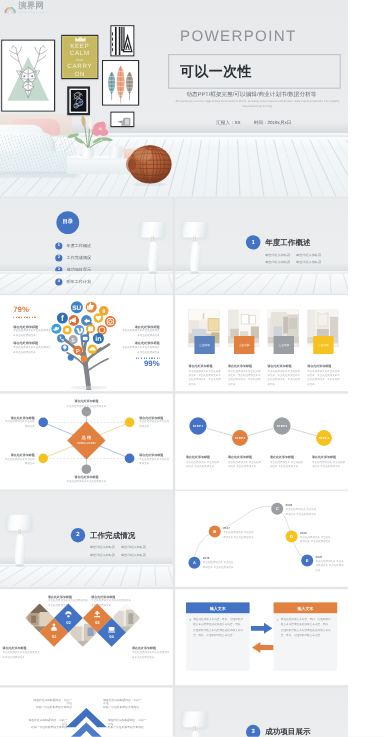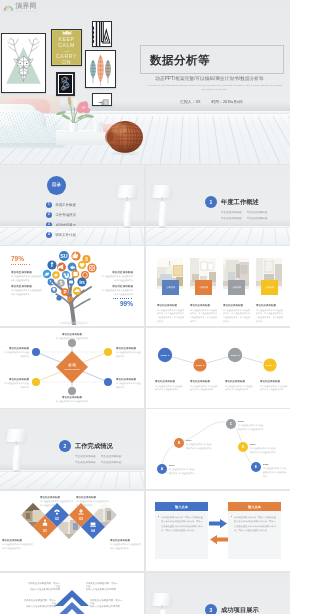--- a/index.html
+++ b/index.html
@@ -333,22 +333,23 @@
           <path d="M6 27.5 C13 30 28 30 34 27.5"></path>
       <path d="M9 3.5 C14 2 26 2 31 3.5"></path>
           <path d="M9 30.5 C14 32 26 32 31 30.5"></path>
     </g>
     <ellipse cx="6" cy="17" rx="6" ry="7.5" fill="#a85733" opacity=".65"></ellipse>
     <ellipse cx="5" cy="17" rx="3.4" ry="4.6" fill="#8e4425" opacity=".7"></ellipse>
     <ellipse cx="14" cy="9" rx="7.5" ry="5.5" fill="#dba172" opacity=".3"></ellipse>
     <ellipse cx="20" cy="33.6" rx="14" ry="1.6" fill="#b9c4c7" opacity=".25"></ellipse>
   </svg>
 
+  <div class="cv-eyebrow" style="position:absolute;left:140px;top:23px;z-index:20">POWERPOINT</div>
   <div class="cv-titlebox"></div>
-  <div class="cv-title">数据分析等</div>
+  <div class="cv-title">可以一次性</div>
   <div class="cv-sub">动态PPT/框架完整/可以编辑/商业计划书/数据分析等</div>
   <div class="cv-en">All reports join us to the biggest blog full provider in 30 ms, providing news, business information, daily learning materials. The industry has charmed up the ring.</div>
   <div class="cv-meta">
     <span>汇报人：XX</span>
     <span>时间：2019x月x日</span>
   </div>
 
   <div class="wm">
     <svg width="11" height="10" viewBox="0 0 26 22">
       <g transform="translate(13,17)">

